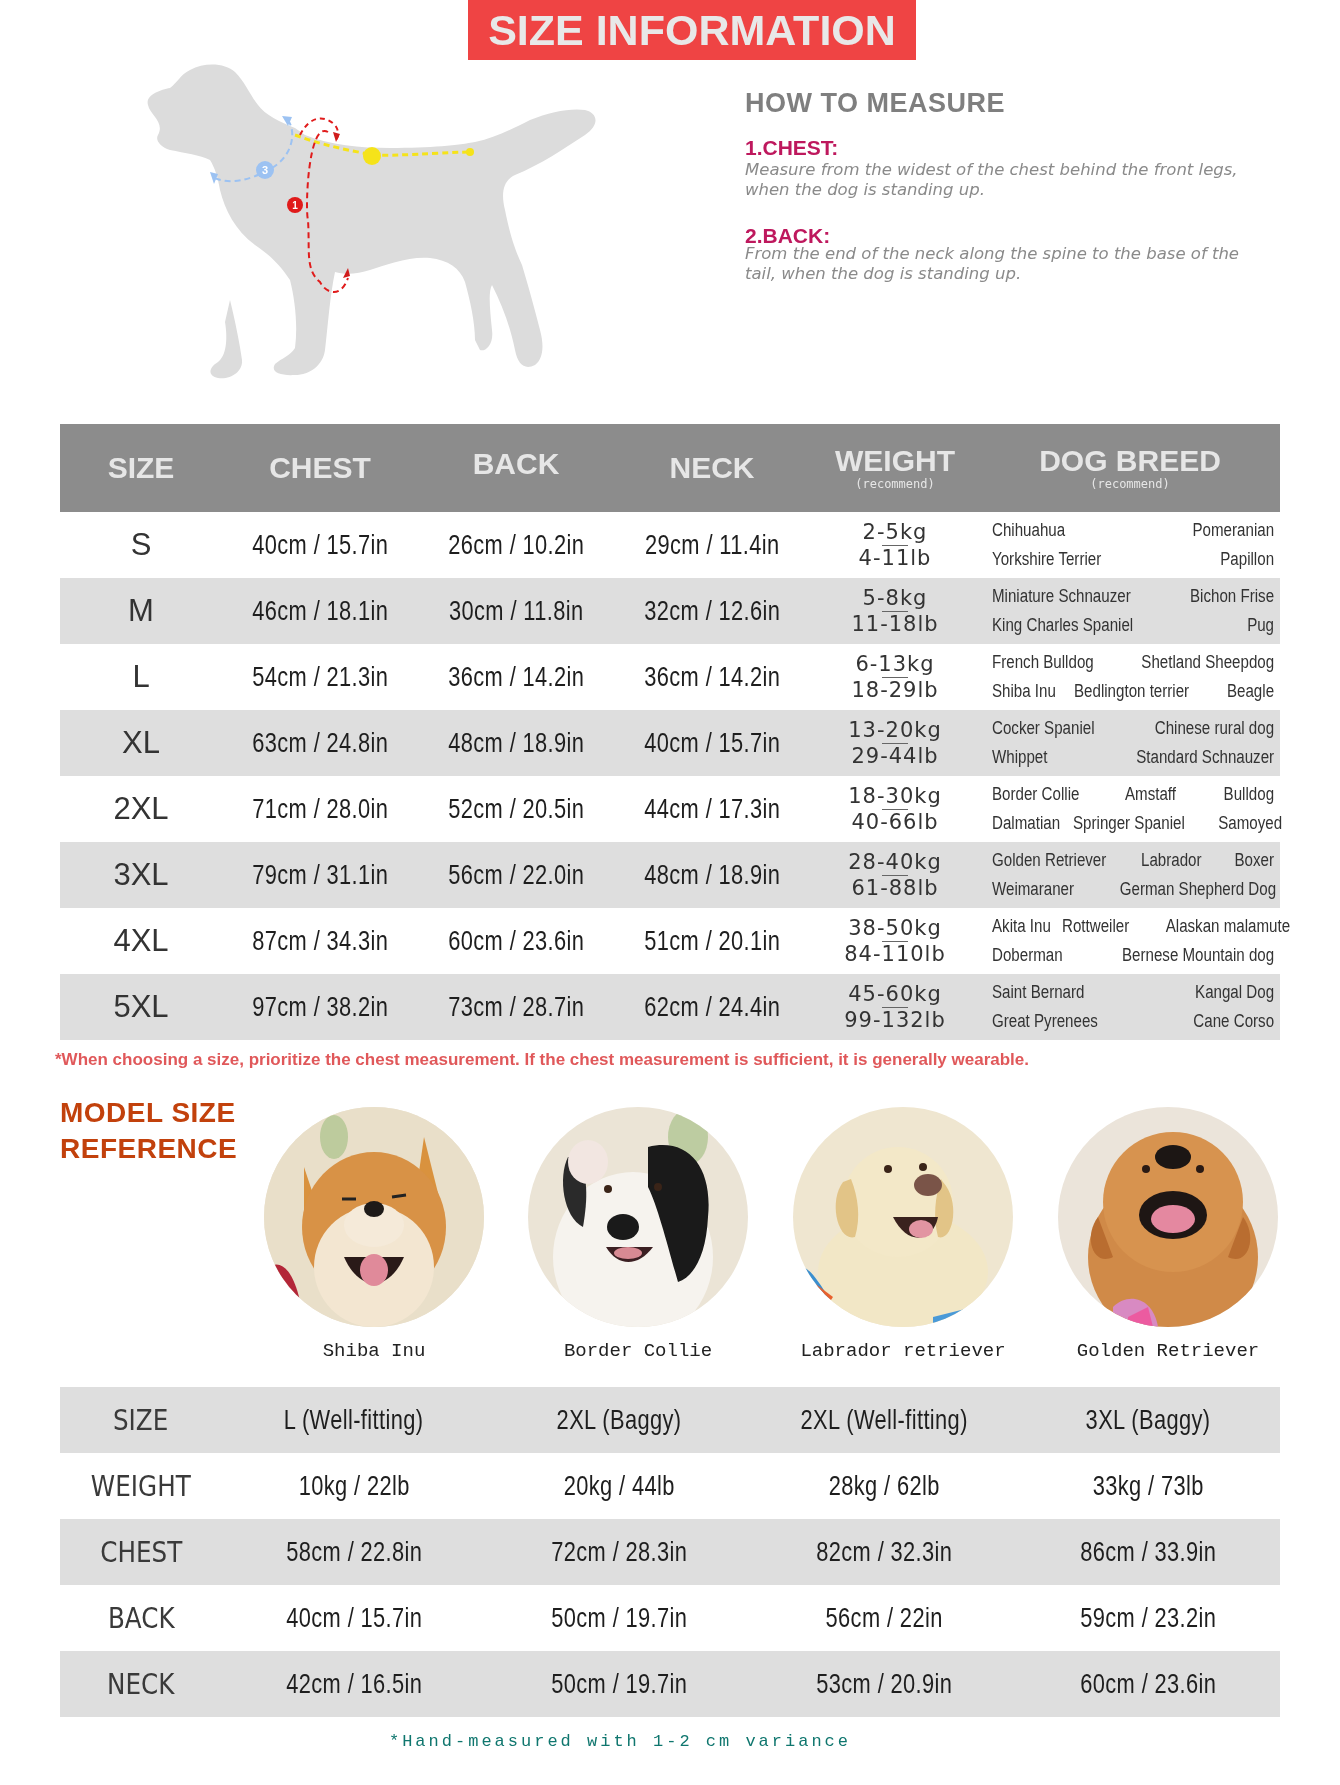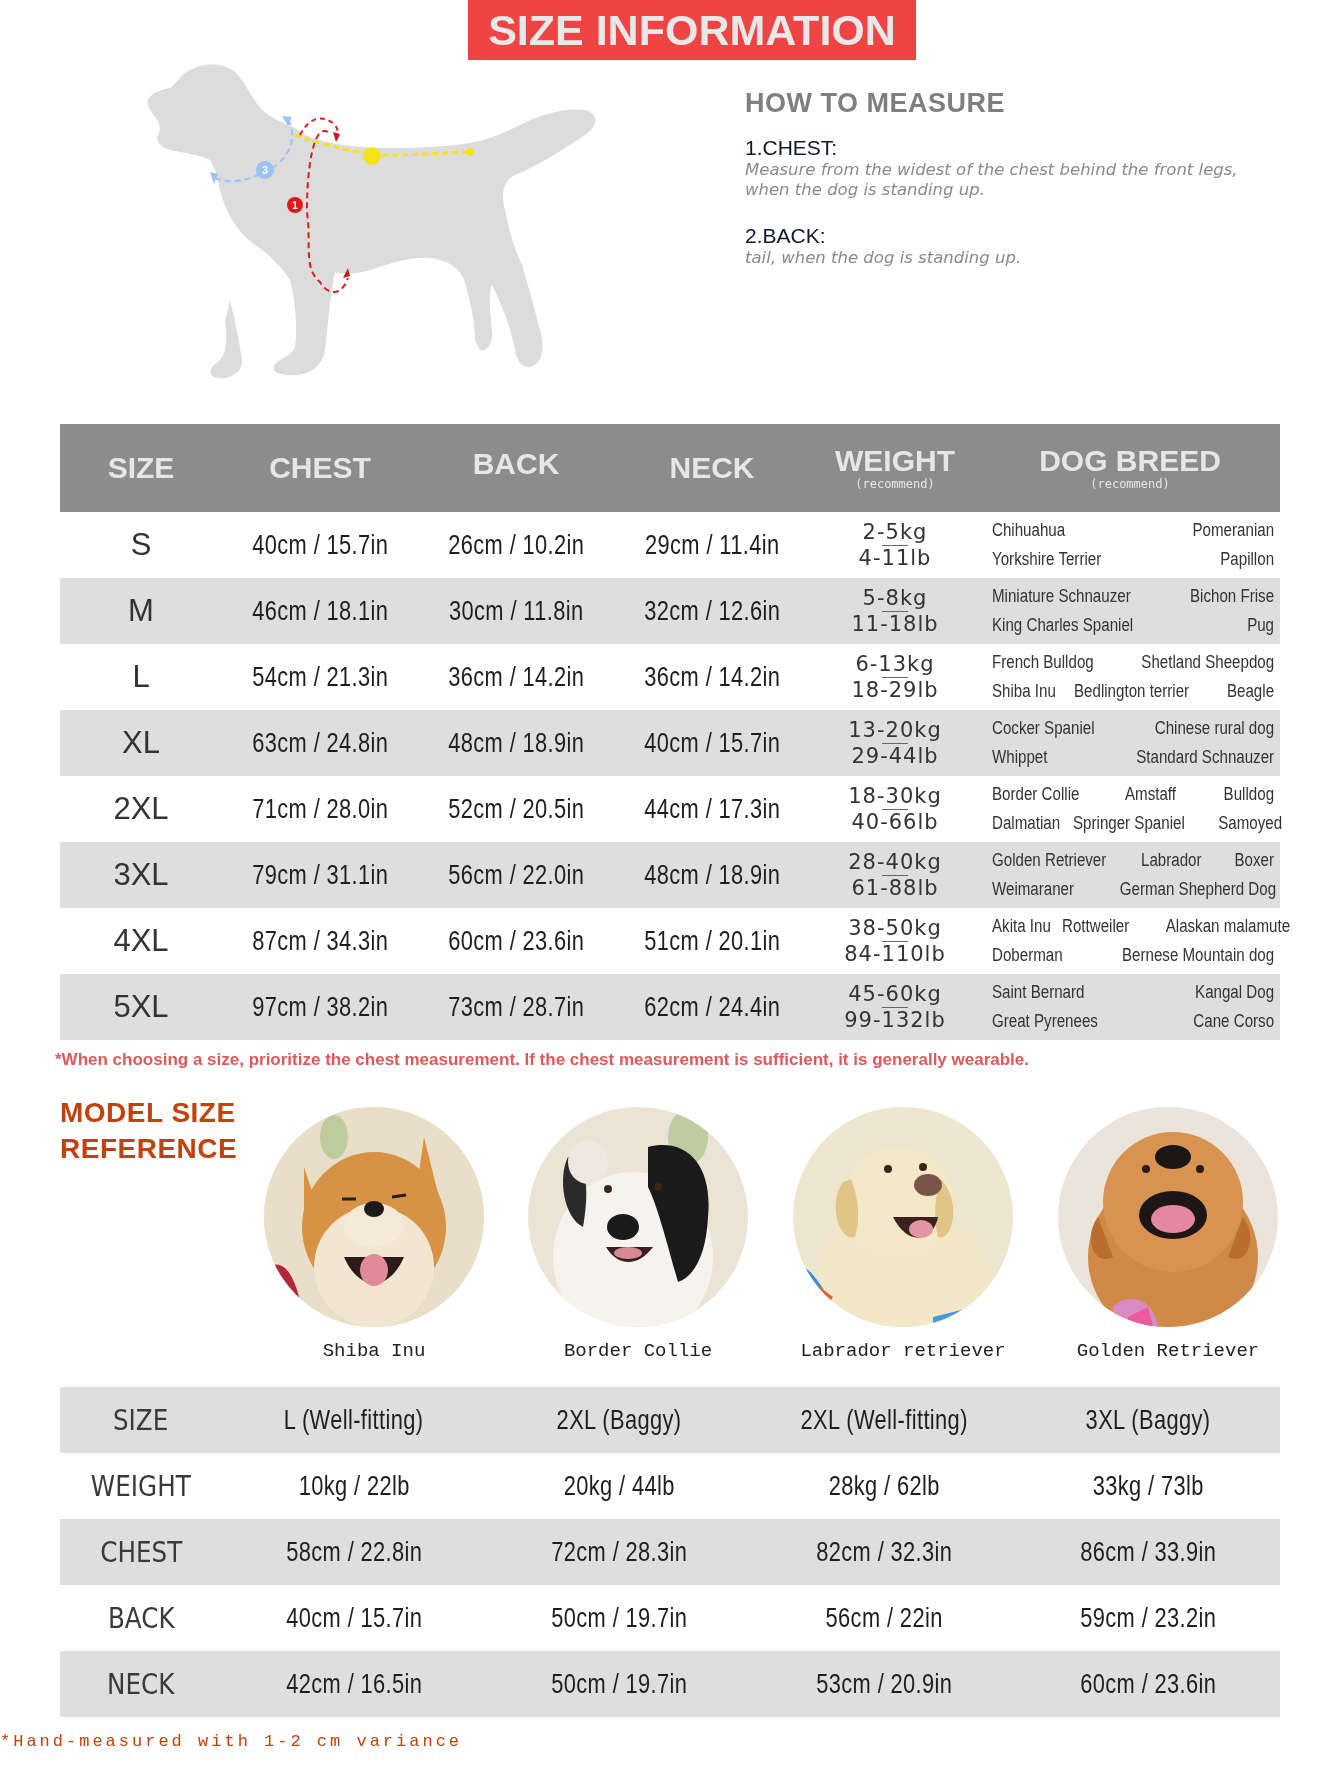--- a/index.html
+++ b/index.html
@@ -10,21 +10,21 @@
     position: absolute; left: 468px; top: 0; width: 448px; height: 60px;
     background: #ef4444; color: #e8e8e8;
     font-family: "Liberation Sans", sans-serif; font-weight: bold; font-size: 43px;
     display: flex; align-items: center; justify-content: center; letter-spacing: 0px;
   }
 
   .dog-diagram { position: absolute; left: 130px; top: 60px; width: 480px; height: 340px; }
 
   .how { position: absolute; left: 745px; top: 88px; width: 540px; color: #7d7d7d; }
   .how-title { font-weight: bold; font-size: 27px; letter-spacing: 0.5px; color: #7f7f7f; }
-  .how-item-title { font-weight: normal; font-size: 21px; color: #0f172a; line-height: 24px; }
+  .how-item-title { font-weight: bold; font-size: 21px; color: #be185d; line-height: 24px; }
   .how-item-desc { font-family: "DejaVu Sans", sans-serif; font-style: italic; font-size: 16.5px; color: #8a8a8a; line-height: 20px; }
   .how-item { position: absolute; left: 0; width: 540px; }
 
   table { border-collapse: collapse; }
   .size-table { position: absolute; left: 60px; top: 424px; width: 1220px; table-layout: fixed; }
   .size-table th {
     background: #8c8c8c; color: #e6e6e6; height: 88px;
     font-family: "Liberation Sans", sans-serif; font-weight: bold; font-size: 30px;
     vertical-align: middle; text-align: center; line-height: 30px;
   }
@@ -52,21 +52,21 @@
   .model-card { position: absolute; top: 1107px; width: 220px; }
   .model-photo { width: 220px; height: 220px; border-radius: 50%; overflow: hidden; position: relative; }
   .model-name { position: absolute; top: 233px; left: -40px; width: 300px; text-align: center; font-family: "Liberation Mono", monospace; font-size: 19px; color: #222; white-space: nowrap; }
 
   .model-table { position: absolute; left: 60px; top: 1387px; width: 1220px; table-layout: fixed; }
   .model-table td { height: 66px; text-align: center; vertical-align: middle; font-size: 28px; color: #1e1e1e; }
   .model-table tr.alt td { background: #dedede; }
   .model-table td.rowhead { font-family: "DejaVu Sans", sans-serif; font-size: 29px; color: #3a3a3a; }
   .model-table td.rowhead span { display: inline-block; transform: scaleX(0.85); }
 
-  .footnote { position: absolute; left: 0; width: 1240px; top: 1732px; font-family: "Liberation Mono", monospace; font-size: 17px; letter-spacing: 3px; color: #c2410c; }
+  .footnote { position: absolute; left: 0; width: 1240px; top: 1732px; text-align: center; font-family: "Liberation Mono", monospace; font-size: 17px; letter-spacing: 3px; color: #0f766e; }
 </style>
 </head>
 <body>
 
 <div class="title-box">SIZE INFORMATION</div>
 
 <svg class="dog-diagram" viewBox="0 0 480 340" xmlns="http://www.w3.org/2000/svg">
   <g>
     <path fill="#dcdcdc" d="M60 10 C75 2 95 3 105 12 C115 22 120 35 128 45 C135 55 150 62 165 68 L175 75 C200 85 230 88 260 88 C300 88 330 85 345 82 C365 78 380 70 400 60 C420 52 440 48 455 50 C468 53 470 65 455 75 C435 88 410 105 385 115 C375 120 370 130 375 150 C380 175 385 190 392 205 C398 225 405 250 410 270 C415 288 412 300 405 305 C395 310 388 305 385 290 C380 265 372 245 362 225 C358 232 360 250 362 270 C364 285 355 292 350 290 L345 280 C345 262 340 240 335 222 C330 208 318 200 300 198 C280 196 255 205 240 210 C228 214 215 215 205 212 C200 235 198 265 195 290 C193 305 180 315 165 315 C150 316 140 312 145 304 C152 298 160 296 165 288 C168 265 165 240 160 220 C150 205 140 195 125 185 C105 170 95 150 90 130 C88 118 85 108 80 100 C70 95 55 93 40 90 C30 87 25 80 28 75 C35 62 20 55 18 45 C15 35 30 30 40 28 C48 22 50 15 60 10 Z"></path>
     <path fill="#dcdcdc" d="M100 240 C105 260 110 285 112 300 C113 312 100 320 88 318 C78 316 78 308 88 302 C96 296 98 280 95 262 Z"></path>
@@ -98,20 +98,21 @@
 
 <div class="how">
   <div class="how-title">HOW TO MEASURE</div>
   <div class="how-item" style="top:48px;">
     <div class="how-item-title">1.CHEST:</div>
     <div class="how-item-desc">Measure from the widest of the chest behind the front legs,</div>
     <div class="how-item-desc">when the dog is standing up.</div>
   </div>
   <div class="how-item" style="top:136px;">
     <div class="how-item-title">2.BACK:</div>
+    <div class="how-item-desc" style="margin-top:-4px;">From the end of the neck along the spine to the base of the</div>
     <div class="how-item-desc">tail, when the dog is standing up.</div>
   </div>
   <div class="how-item" style="top:224px;">
   </div>
 </div>
 
 <table class="size-table">
   <colgroup>
     <col style="width:162px">
       <col style="width:196px">

